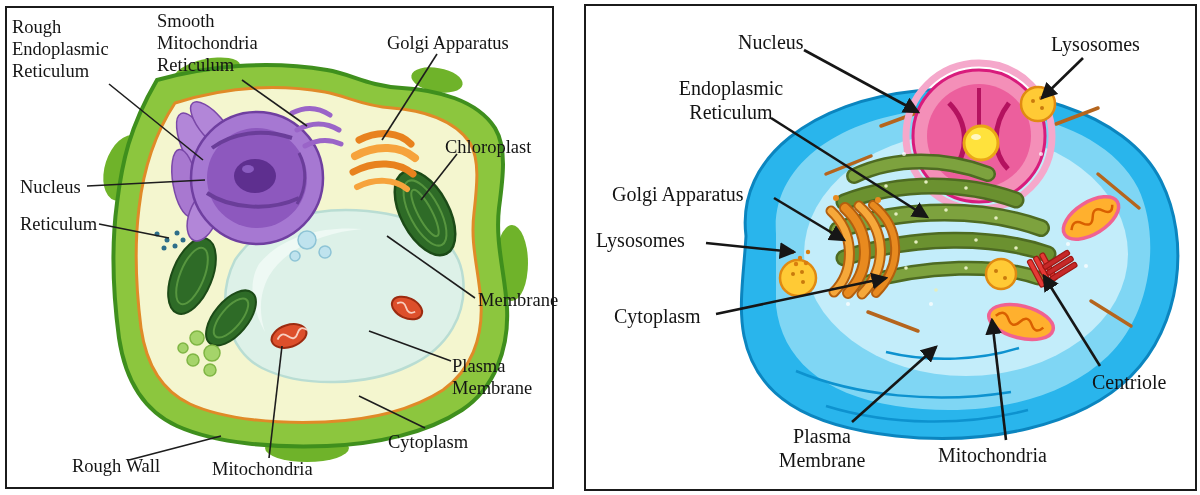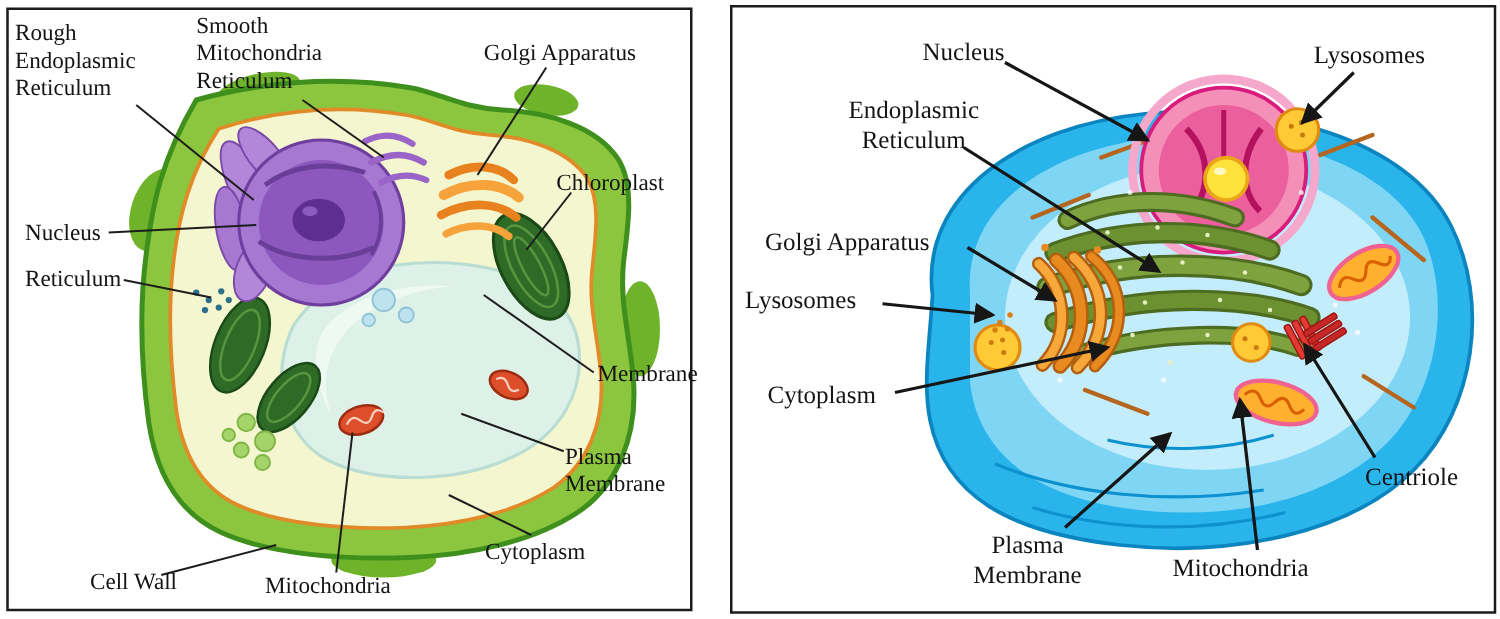--- a/index.html
+++ b/index.html
@@ -145,21 +145,21 @@
 Mitochondria
 Reticulum</div>
     <div class="lbl s18" style="left:380px;top:24px">Golgi Apparatus</div>
     <div class="lbl s18" style="left:438px;top:128px">Chloroplast</div>
     <div class="lbl s18" style="left:13px;top:168px">Nucleus</div>
     <div class="lbl s18" style="left:13px;top:205px">Reticulum</div>
     <div class="lbl s18" style="left:471px;top:281px">Membrane</div>
     <div class="lbl s18" style="left:445px;top:347px">Plasma
 Membrane</div>
     <div class="lbl s18" style="left:381px;top:423px">Cytoplasm</div>
-    <div class="lbl s18" style="left:65px;top:447px">Cell Wall</div>
+    <div class="lbl s18" style="left:65px;top:447px">Rough Wall</div>
     <div class="lbl s18" style="left:205px;top:450px">Mitochondria</div>
   </div>
 
   <div class="panel" style="left:584px;top:4px;width:613px;height:487px;">
     <svg viewBox="0 0 609 483" preserveAspectRatio="none">
       <defs>
         <marker id="ah" viewBox="0 0 10 10" refX="8.5" refY="5" markerWidth="6.5" markerHeight="6.5" orient="auto-start-reverse">
           <path d="M0,0 L10,5 L0,10 Z" fill="#161616"></path>
         </marker>
       </defs>

